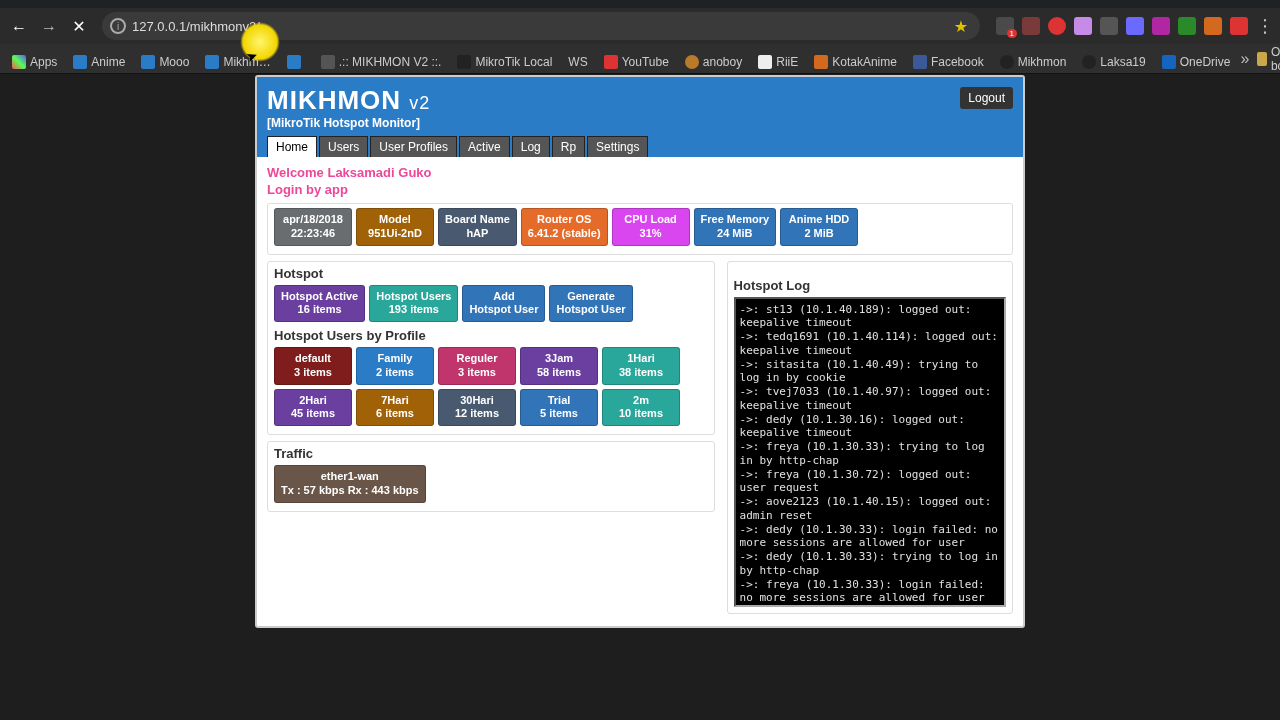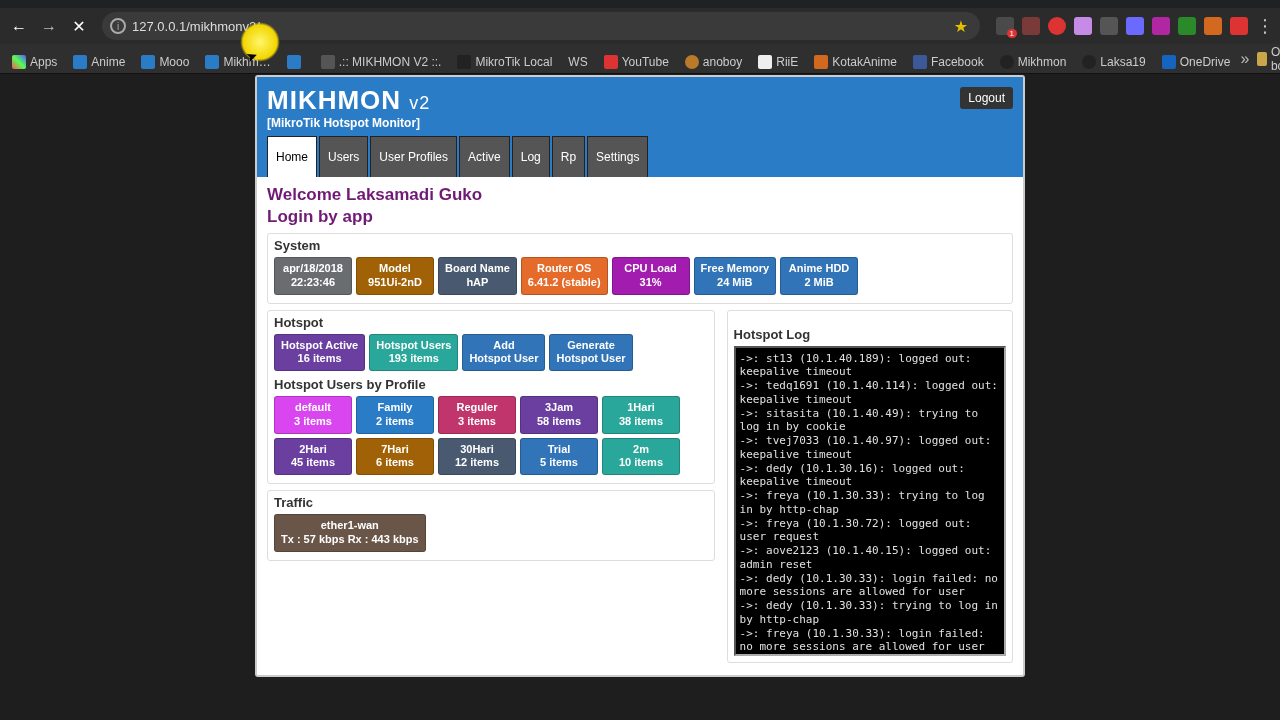--- a/index.html
+++ b/index.html
@@ -17,35 +17,35 @@
     .bm { display:flex; align-items:flex-start; gap:4px; color:#ccc; font-size:12px; padding:2px 6px; border-radius:3px; white-space:nowrap;margin-top:7px; }
     .bm .ico { width:14px; height:14px; border-radius:2px; display:inline-block; }
     
     .page { position:absolute; left:255px; top:75px; width:770px; background:#fff; border:2px solid #ccc; border-radius:3px; padding-bottom:6px; }
     .hdr { background:#2a7cc7; color:#fff; padding:8px 10px 0 10px; }
     .brand { font-size:26px; font-weight:700; letter-spacing:1px; }
     .brand small{ font-size:18px; font-weight:400;}
     .sub { font-size:12px; font-weight:700; }
     .logout { float:right; background:#333; color:#fff; font-size:12px; padding:4px 8px; border-radius:3px; margin-top:2px;}
     .tabs { display:flex; gap:2px; margin-top:6px; }
-    .tab { background:#555; color:#fff; font-size:12px; padding:13px 8px; border:1px solid #222; border-bottom:none; cursor:pointer;}
+    .tab { background:#555; color:#fff; font-size:12px; padding:3px 8px; border:1px solid #222; border-bottom:none; cursor:pointer;}
     .tab.active { background:#fff; color:#000; }
     .body { padding:6px 10px; }
-    .welcome { font-size:17px; margin:2px 0; color:#701a75; font-weight:700;}
+    .welcome { font-size:13px; margin:2px 0; color:#ec4899; font-weight:700;}
     .section { border:1px solid #ddd; border-radius:3px; margin-top:6px; padding:4px 6px 8px 6px; }
     .section h3{ font-size:13px; font-weight:700; margin-bottom:4px; color:#333; }
     .tiles { display:flex; flex-wrap:wrap; gap:4px; }
     .tile { color:#fff; font-size:11px; font-weight:700; text-align:center; padding:4px 6px; border-radius:3px; border:1px solid rgba(0,0,0,.2); min-width:78px; line-height:1.25;}
     .tile span{display:block;}
     .cols { display:flex; gap:12px; align-items:flex-start; }
     .left { flex:0 0 60%; }
     .right { flex:1; }
     .logpanel { border:2px inset #aaa; background:#000; color:#e0e0e0; font-family:Consolas,monospace; font-size:11px; padding:4px; height:310px; overflow-y:scroll; white-space:pre-wrap; line-height:1.25;}
     
-    .c-grey{background:#6a6d70}.c-teal{background:#a16207}.c-darkblue{background:#495a70}.c-orange{background:#e56b2b}.c-green{background:#a21caf}.c-dblue{background:#3174b7}.c-purple{background:#6b3fa0}.c-teal2{background:#2aa79b}.c-red{background:#d946ef}.c-blue{background:#2a7cc7}.c-crimson{background:#c0356c}.c-brown{background:#6a5648}
+    .c-grey{background:#6a6d70}.c-teal{background:#a16207}.c-darkblue{background:#495a70}.c-orange{background:#e56b2b}.c-green{background:#d946ef}.c-dblue{background:#3174b7}.c-purple{background:#6b3fa0}.c-teal2{background:#2aa79b}.c-red{background:#7f1d1d}.c-blue{background:#2a7cc7}.c-crimson{background:#c0356c}.c-brown{background:#6a5648}
     
     .logpanel::-webkit-scrollbar{width:14px;background:#c6c6c6;}
     .logpanel::-webkit-scrollbar-thumb{background:#7d7d7d;border:1px solid #555;}
     .starico{color:#e2c200;font-size:16px;margin-right:4px;}
     .right-ext{display:flex;gap:8px;align-items:center;margin-left:6px;}
     .ext{width:18px;height:18px;border-radius:3px;display:inline-block;}
     .badge1{position:relative;}
     .badge1::after{content:"1";position:absolute;right:-3px;bottom:-3px;background:#d33;color:#fff;font-size:8px;border-radius:6px;padding:0 3px;}
     .chev{color:#bbb;margin-left:auto;margin-right:4px;}
     .obm{margin-left:auto;display:flex;align-items:center;gap:4px;color:#ccc;font-size:12px;}
@@ -165,21 +165,20 @@
         <div class="tab">Log</div>
         <div class="tab">Rp</div>
         <div class="tab">Settings</div>
       </div>
   </div>
   <div class="body">
     <div class="welcome">Welcome Laksamadi Guko</div>
     <div class="welcome">Login by app</div>
 
     <div class="section">
-      <h3>System</h3>
       <div class="tiles" id="sys-tiles">
           <div class="tile c-grey">
             <span>apr/18/2018</span>
             <span>22:23:46</span>
           </div>
           <div class="tile c-teal">
             <span>Model</span>
             <span>951Ui-2nD</span>
           </div>
           <div class="tile c-darkblue">

